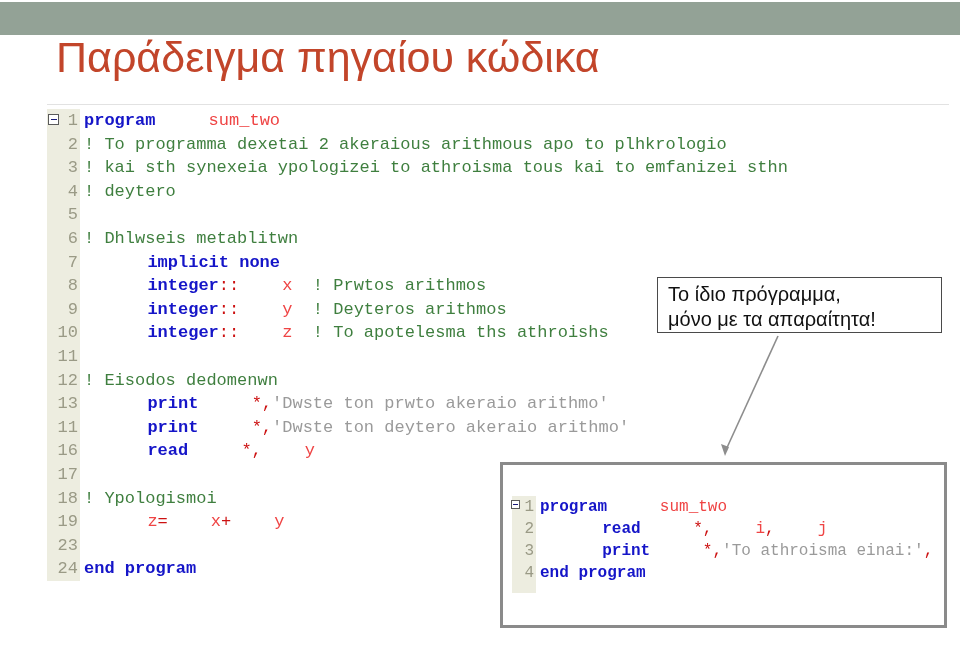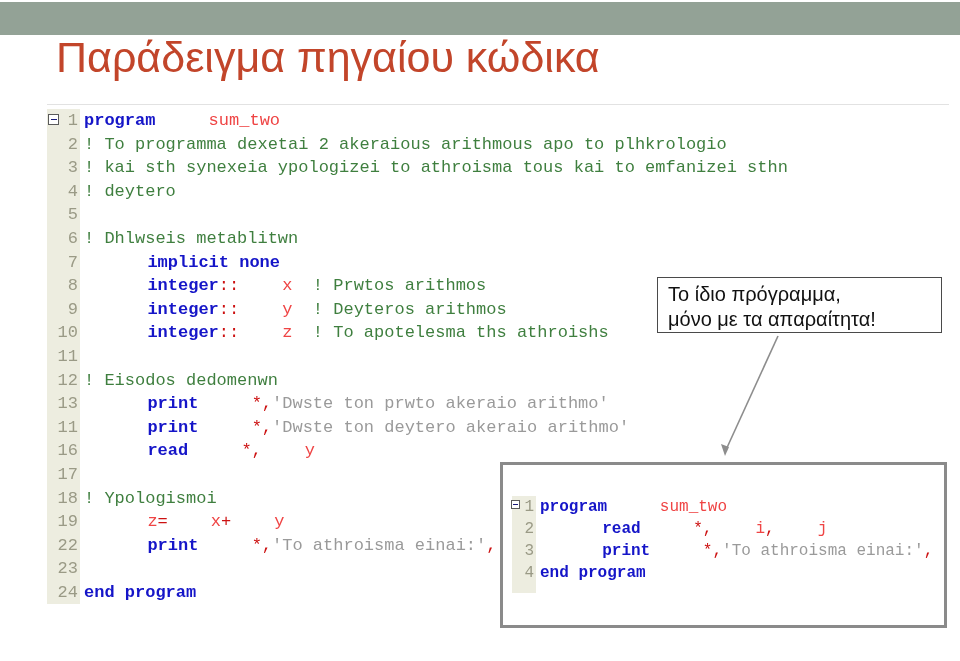--- a/index.html
+++ b/index.html
@@ -264,24 +264,20 @@
       <div class="gutter">17</div>
       <div class="code-text"><span class="pl"></span></div>
     </div>
     <div class="code-line">
       <div class="gutter">18</div>
       <div class="code-text"><span class="cmt">! Ypologismoi</span></div>
     </div>
     <div class="code-line">
       <div class="gutter">19</div>
       <div class="code-text"><span class="pl">  z</span><span class="op">=</span><span class="pl">x</span><span class="op">+</span><span class="pl">y</span></div>
-    </div>
-    <div class="code-line">
-      <div class="gutter">22</div>
-      <div class="code-text"><span class="pl">  </span><span class="kw">print</span><span class="pl"> </span><span class="op">*,</span><span class="str">'To athroisma einai:'</span><span class="op">,</span><span class="pl">z</span></div>
     </div>
     <div class="code-line">
       <div class="gutter">23</div>
       <div class="code-text"><span class="pl"></span></div>
     </div>
     <div class="code-line">
       <div class="gutter">24</div>
       <div class="code-text"><span class="kw">end program</span></div>
     </div>
   </div>

